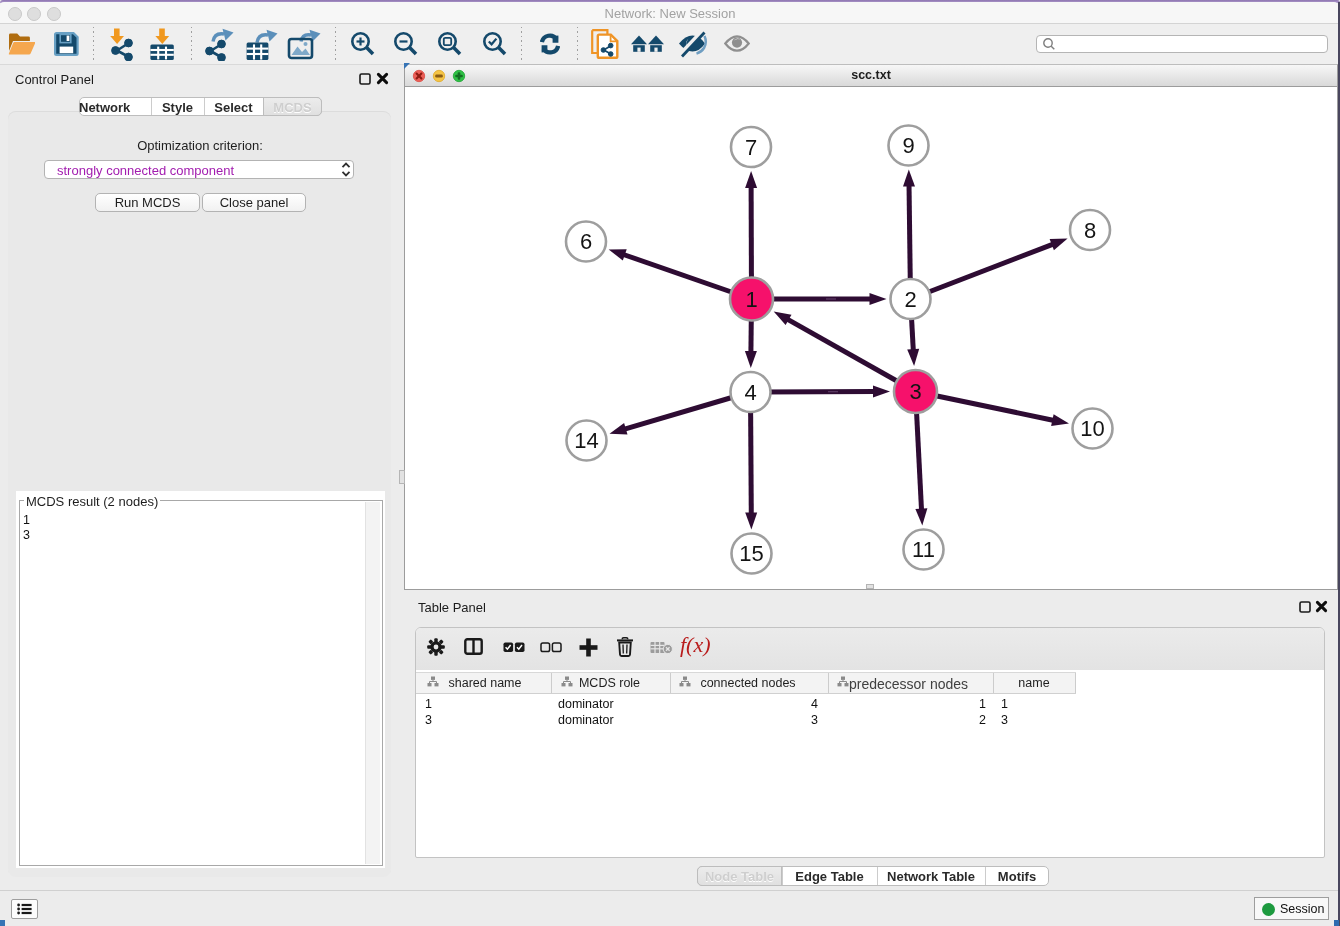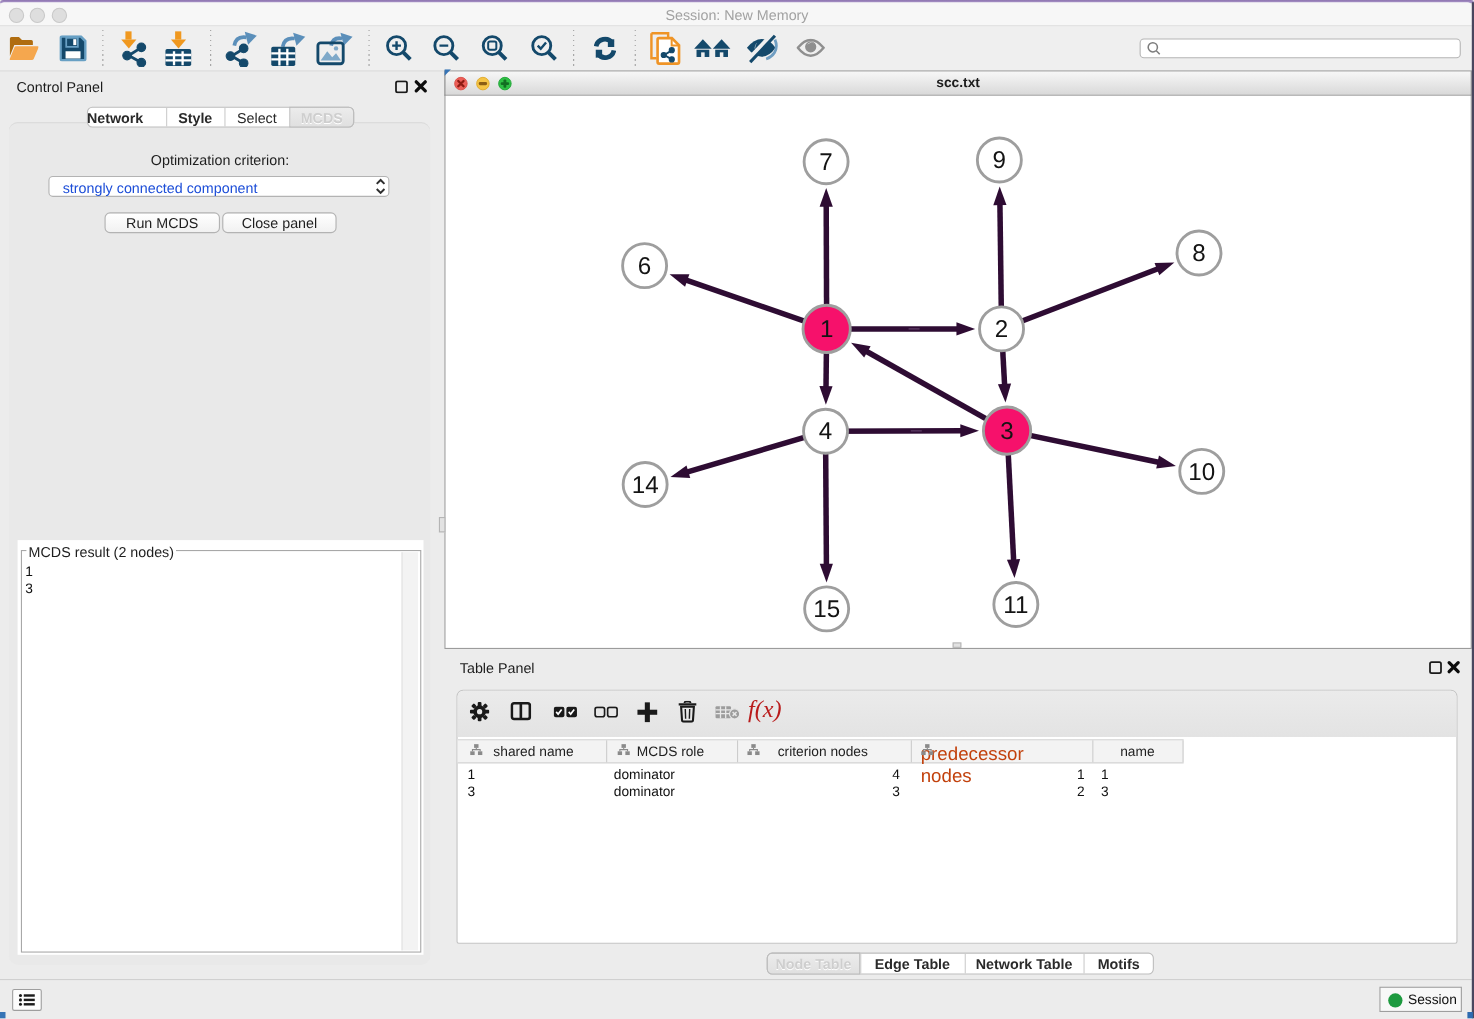--- a/index.html
+++ b/index.html
@@ -14,21 +14,21 @@
 
 <div class="abs" style="left:0;top:0;width:1340px;height:3px;background:linear-gradient(#8d74b0,#b4a0d0);border-radius:5px 5px 0 0;"></div>
 <div class="abs" style="left:1338px;top:2px;width:2px;height:924px;background:#49465e;z-index:9;"></div>
 <div class="abs" style="left:0;top:920px;width:5px;height:6px;background:#3674b5;z-index:9;"></div>
 <div class="abs" style="left:1334px;top:920px;width:5px;height:6px;background:#2e6bb0;z-index:9;"></div>
 
 <div class="abs" style="left:0;top:2px;width:1338px;height:21px;background:#f7f7f7;border-bottom:1px solid #d4d4d4;border-radius:4px 4px 0 0;"></div>
 <div class="abs" style="left:8px;top:7px;width:12px;height:12px;border-radius:50%;background:#dedede;border:1px solid #c9c9c9;"></div>
 <div class="abs" style="left:27px;top:7px;width:12px;height:12px;border-radius:50%;background:#dedede;border:1px solid #c9c9c9;"></div>
 <div class="abs" style="left:47px;top:7px;width:12px;height:12px;border-radius:50%;background:#dedede;border:1px solid #c9c9c9;"></div>
-<div class="abs" style="left:0;top:6px;width:1340px;text-align:center;font-size:13px;color:#a2a2a2;">Session: New Memory</div>
+<div class="abs" style="left:0;top:6px;width:1340px;text-align:center;font-size:13px;color:#a2a2a2;">Network: New Session</div>
 
 <div class="abs" style="left:0;top:24px;width:1338px;height:40px;background:#efefef;border-bottom:1px solid #d9d9d9;"></div>
 <div id="toolbar-icons"></div>
 
 <div class="abs" style="left:1036px;top:35px;width:292px;height:18px;background:#ffffff;border:1px solid #b5b5b5;border-radius:4px;box-sizing:border-box;"></div>
 <svg class="abs" style="left:1042px;top:37px;" width="14" height="14" viewBox="0 0 14 14">
     <circle cx="6" cy="6" r="4.2" fill="none" stroke="#7d7d7d" stroke-width="1.4"></circle>
     <line x1="9.2" y1="9.2" x2="12.3" y2="12.3" stroke="#7d7d7d" stroke-width="1.4"></line>
   </svg>
 
@@ -193,26 +193,26 @@
   </svg>
 
 <div class="abs" style="left:8px;top:111px;width:383px;height:766px;background:#e9e9e9;border-radius:8px;box-shadow:inset 0 1px 0 #dcdcdc;"></div>
 
 <div class="abs" style="left:79px;top:97px;width:243px;height:19px;background:#ffffff;border:1px solid #bdbdbd;border-radius:5px;box-sizing:border-box;"></div>
 <div class="abs" style="left:263px;top:97px;width:59px;height:19px;background:linear-gradient(#ececec,#e0e0e0);border:1px solid #bdbdbd;border-radius:0 5px 5px 0;box-sizing:border-box;"></div>
 <div class="abs" style="left:151px;top:98px;width:1px;height:17px;background:#cccccc;"></div>
 <div class="abs" style="left:204px;top:98px;width:1px;height:17px;background:#cccccc;"></div>
 <div class="abs" style="left:79px;top:100px;width:72px;text-align:left;font-size:13px;font-weight:700;color:#2a2a2a;">Network</div>
 <div class="abs" style="left:151px;top:100px;width:53px;text-align:center;font-size:13px;font-weight:700;color:#2a2a2a;">Style</div>
-<div class="abs" style="left:204px;top:100px;width:59px;text-align:center;font-size:13px;font-weight:400;color:#2a2a2a;">Select</div>
+<div class="abs" style="left:204px;top:100px;width:59px;text-align:center;font-size:13px;font-weight:700;color:#2a2a2a;">Select</div>
 <div class="abs ghost" style="left:263px;top:100px;width:59px;text-align:center;font-size:13px;font-weight:700;">MCDS</div>
 
 <div class="abs" style="left:0px;top:138px;width:400px;text-align:center;font-size:13px;color:#1e1e1e;">Optimization criterion:</div>
 <div class="abs" style="left:44px;top:160px;width:310px;height:19px;background:#ffffff;border:1px solid #b3b3b3;border-radius:4px;box-sizing:border-box;"></div>
-<div class="abs" style="left:57px;top:163px;font-size:13px;color:#1d4ed8;">strongly connected component</div>
+<div class="abs" style="left:57px;top:163px;font-size:13px;color:#a21caf;">strongly connected component</div>
 <svg class="abs" style="left:340px;top:162px;" width="12" height="15" viewBox="0 0 12 15">
     <path d="M2.5 5.2 L6 1.6 L9.5 5.2" fill="none" stroke="#2f2f2f" stroke-width="1.8"></path>
     <path d="M2.5 9.8 L6 13.4 L9.5 9.8" fill="none" stroke="#2f2f2f" stroke-width="1.8"></path>
   </svg>
 <div class="abs" style="left:95px;top:193px;width:105px;height:19px;background:linear-gradient(#ffffff,#f1f1f1);border:1px solid #b3b3b3;border-radius:5px;box-sizing:border-box;text-align:center;font-size:13px;color:#1e1e1e;line-height:17px;">Run MCDS</div>
 <div class="abs" style="left:202px;top:193px;width:104px;height:19px;background:linear-gradient(#ffffff,#f1f1f1);border:1px solid #b3b3b3;border-radius:5px;box-sizing:border-box;text-align:center;font-size:13px;color:#1e1e1e;line-height:17px;">Close panel</div>
 
 <div class="abs" style="left:16px;top:491px;width:369px;height:377px;background:#ffffff;"></div>
 <div class="abs" style="left:19px;top:500px;width:364px;height:366px;border:1px solid #a8a8a8;box-sizing:border-box;"></div>
 <div class="abs" style="left:24px;top:494px;background:#ffffff;padding:0 2px;font-size:13px;color:#1e1e1e;">MCDS result (2 nodes)</div>
@@ -306,22 +306,22 @@
 <div id="table-toolbar-icons"></div>
 
 <div class="abs" style="left:416px;top:672px;width:660px;height:22px;background:#f3f3f3;border-top:1px solid #d8d8d8;border-bottom:1px solid #d0d0d0;box-sizing:border-box;"></div>
 <div class="abs" style="left:551px;top:673px;width:1px;height:20px;background:#cccccc;"></div>
 <div class="abs" style="left:670px;top:673px;width:1px;height:20px;background:#cccccc;"></div>
 <div class="abs" style="left:828px;top:673px;width:1px;height:20px;background:#cccccc;"></div>
 <div class="abs" style="left:993px;top:673px;width:1px;height:20px;background:#cccccc;"></div>
 <div class="abs" style="left:1075px;top:673px;width:1px;height:20px;background:#cccccc;"></div>
 <div class="abs" style="left:437px;top:676px;width:96px;text-align:center;font-size:12.5px;color:#1e1e1e;">shared name</div>
 <div class="abs" style="left:562px;top:676px;width:95px;text-align:center;font-size:12.5px;color:#1e1e1e;">MCDS role</div>
-<div class="abs" style="left:680px;top:676px;width:136px;text-align:center;font-size:12.5px;color:#1e1e1e;">criterion nodes</div>
-<div class="abs" style="left:837px;top:676px;width:143px;text-align:left;font-size:17px;color:#c2410c;">predecessor nodes</div>
+<div class="abs" style="left:680px;top:676px;width:136px;text-align:center;font-size:12.5px;color:#1e1e1e;">connected nodes</div>
+<div class="abs" style="left:837px;top:676px;width:143px;text-align:center;font-size:14px;color:#404040;">predecessor nodes</div>
 <div class="abs" style="left:993px;top:676px;width:82px;text-align:center;font-size:12.5px;color:#1e1e1e;">name</div>
 <div id="tree-icons"></div>
 
 <div class="abs" style="left:425px;top:697px;font-size:12.5px;color:#111;">1</div>
 <div class="abs" style="left:558px;top:697px;font-size:12.5px;color:#111;">dominator</div>
 <div class="abs" style="left:718px;top:697px;width:100px;text-align:right;font-size:12.5px;color:#111;">4</div>
 <div class="abs" style="left:886px;top:697px;width:100px;text-align:right;font-size:12.5px;color:#111;">1</div>
 <div class="abs" style="left:1001px;top:697px;font-size:12.5px;color:#111;">1</div>
 <div class="abs" style="left:425px;top:713px;font-size:12.5px;color:#111;">3</div>
 <div class="abs" style="left:558px;top:713px;font-size:12.5px;color:#111;">dominator</div>

